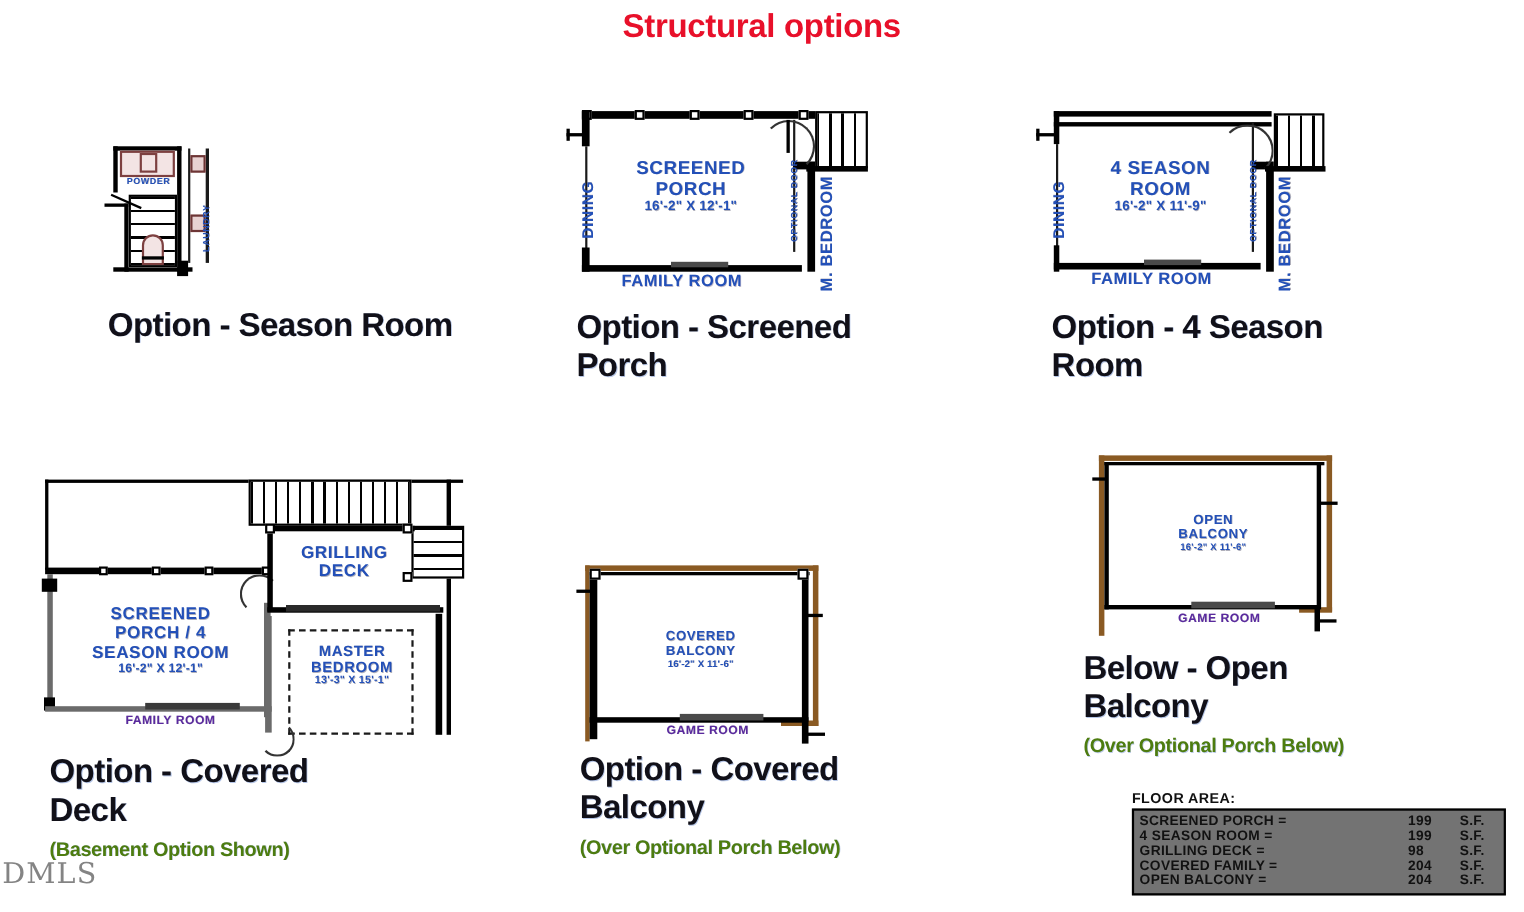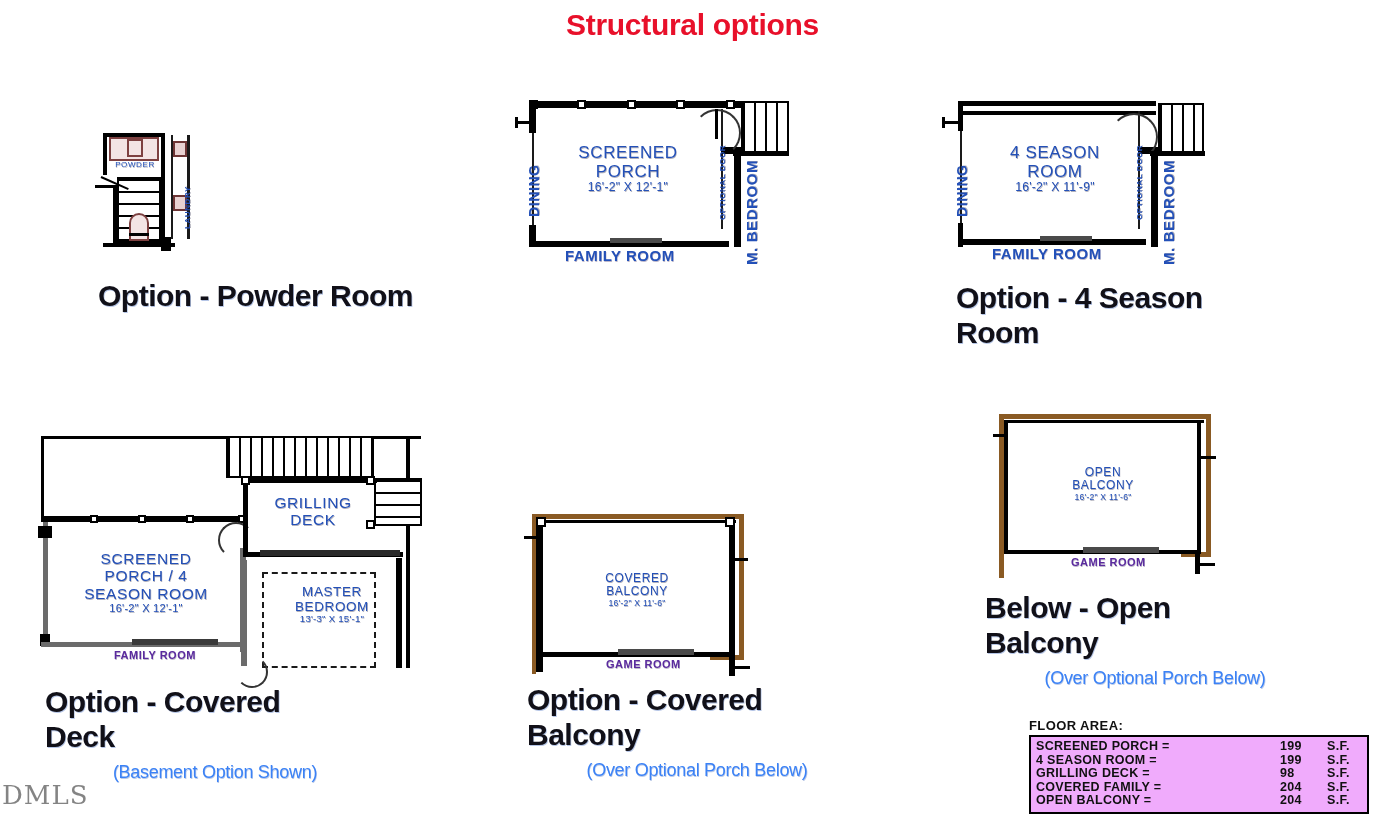--- a/index.html
+++ b/index.html
@@ -29,42 +29,41 @@
     font-family:"Liberation Sans", sans-serif;
     font-weight:bold;
     color:#111018;
     font-size:30px;
     line-height:35px;
     letter-spacing:-0.5px;
     text-shadow:0.7px 0.7px 0 rgba(120,150,210,.55);
   }
   .subcaption{
     font-family:"Liberation Sans", sans-serif;
-    font-weight:normal;
-    color:#3b82f6;
+    font-weight:bold;
+    color:#4d7c0f;
     font-size:18px;
     line-height:22px;
     letter-spacing:-0.3px;
     margin-top:2px;
     text-shadow:0.6px 0.6px 0 rgba(120,150,210,.5);
-    text-align:center;
   }
 
   
   .plan{position:relative;}
   .wall{position:absolute;background:#000;}
   .thinwall{position:absolute;background:#1a1a1a;}
   .brownwall{position:absolute;background:#8a5a23;}
   .post{position:absolute;background:#fff;border:2px solid #000;box-sizing:border-box;}
   .dash{position:absolute;border:2px dashed #1a1a1a;box-sizing:border-box;}
   .roomlbl{
     position:absolute;
     color:#2350b8;
     font-family:"Liberation Sans", sans-serif;
-    font-weight:normal;
+    font-weight:bold;
     text-align:center;
     letter-spacing:0.6px;
     line-height:1.12;
     text-shadow:0.6px 0.6px 0 rgba(30,30,60,.35);
     white-space:nowrap;
   }
   .roomlbl .dim{display:block;font-size:.72em;letter-spacing:0.2px;}
   .vlbl{
     position:absolute;
     color:#2350b8;
@@ -96,21 +95,21 @@
   .fixture-dark{position:absolute;border:2px solid #6d3535;box-sizing:border-box;background:#e8d2d2;}
 
   
   #floor-area{position:absolute;left:1029px;top:718px;width:340px;}
   #floor-area .fa-title{
     font-family:"Liberation Sans", sans-serif;
     font-weight:bold;font-size:13px;color:#111;letter-spacing:0.4px;
     margin-bottom:2px;
   }
   #floor-area .fa-box{
-    border:2px solid #000;padding:3px 6px 4px 5px;background:#f0abfc;
+    border:2px solid #000;padding:3px 6px 4px 5px;background:#737373;
   }
   #floor-area table{border-collapse:collapse;width:100%;}
   #floor-area td{
     font-family:"Liberation Sans", sans-serif;
     font-weight:bold;font-size:12.5px;color:#111;letter-spacing:0.3px;
     padding:0;line-height:13.6px;white-space:nowrap;
   }
   #floor-area td.val{padding-right:4px;}
   #floor-area td.unit{text-align:left;width:34px;}
 
@@ -147,21 +146,21 @@
       <div class="fixture" style="left:14px;top:4px;width:50px;height:24px;"></div>
       <div class="fixture" style="left:32px;top:6px;width:16px;height:18px;"></div>
       <div class="roomlbl" style="left:14px;top:28px;width:52px;font-size:8px;">POWDER</div>
 
       <div class="hatch-h" style="left:22px;top:44px;width:44px;height:66px;"></div>
       <div class="fixture" style="left:34px;top:80px;width:20px;height:28px;border-radius:10px 10px 0 0;"></div>
       <div class="wall" style="left:34px;top:100px;width:20px;height:3px;"></div>
 
       <div class="wall" style="left:6px;top:43px;width:30px;height:2px;transform:rotate(24deg);transform-origin:left center;"></div>
     </div>
-    <div class="caption" style="position:absolute;left:3px;top:145px;width:420px;">Option - Powder Room</div>
+    <div class="caption" style="position:absolute;left:3px;top:145px;width:420px;">Option - Season Room</div>
   </div>
 
   <div class="option" style="left:515px;top:95px;">
     <div class="plan" style="width:275px;height:170px;">
 
       <div class="wall" style="left:14px;top:6px;width:212px;height:7px;"></div>
       <div class="post" style="left:14px;top:5px;width:9px;height:9px;"></div>
       <div class="post" style="left:62px;top:5px;width:9px;height:9px;"></div>
       <div class="post" style="left:112px;top:5px;width:9px;height:9px;"></div>
       <div class="post" style="left:161px;top:5px;width:9px;height:9px;"></div>
@@ -189,20 +188,21 @@
       <div class="wall" style="left:14px;top:146px;width:200px;height:6px;"></div>
       <div class="wall" style="left:95px;top:143px;width:52px;height:5px;background:#4a4a4a;"></div>
       <div class="purplelbl" style="left:50px;top:152px;font-size:15px;color:#2350b8;">FAMILY ROOM</div>
 
       <div class="roomlbl" style="left:48px;top:48px;width:130px;font-size:17px;">
         <span>SCREENED</span><br>
         <span>PORCH</span>
         <span class="dim">16'-2" X 12'-1"</span>
       </div>
     </div>
+    <div class="caption" style="position:absolute;left:9px;top:185px;width:310px;">Option - Screened Porch</div>
   </div>
 
   <div class="option" style="left:930px;top:95px;">
     <div class="plan" style="width:275px;height:170px;">
       <div class="wall" style="left:28px;top:6px;width:198px;height:5px;"></div>
       <div class="wall" style="left:28px;top:16px;width:198px;height:4px;"></div>
       <div class="wall" style="left:28px;top:6px;width:5px;height:30px;"></div>
       <div class="thinwall" style="left:30px;top:36px;width:2px;height:96px;"></div>
       <div class="wall" style="left:28px;top:128px;width:5px;height:24px;"></div>
       <div class="wall" style="left:12px;top:26px;width:20px;height:3px;"></div>
@@ -272,21 +272,21 @@
       <div class="post" style="left:328px;top:48px;width:9px;height:9px;"></div>
       <div class="post" style="left:328px;top:92px;width:9px;height:9px;"></div>
       <div class="wall" style="left:205px;top:124px;width:160px;height:5px;"></div>
       <div class="wall" style="left:222px;top:122px;width:140px;height:6px;background:#2a2a2a;"></div>
       <div class="roomlbl" style="left:214px;top:66px;width:122px;font-size:15.5px;">
         <span>GRILLING</span><br>
         <span>DECK</span>
       </div>
 
       <div class="dash" style="left:224px;top:144px;width:114px;height:96px;"></div>
-      <div class="roomlbl" style="left:244px;top:156px;width:100px;font-size:13.5px;">
+      <div class="roomlbl" style="left:232px;top:156px;width:100px;font-size:13.5px;">
         <span>MASTER</span><br>
         <span>BEDROOM</span>
         <span class="dim">13'-3" X 15'-1"</span>
       </div>
       <div class="wall" style="left:203px;top:132px;width:6px;height:106px;background:#6b6b6b;"></div>
       <div class="arc" style="left:198px;top:228px;width:28px;height:28px;transform:rotate(-90deg);"></div>
       <div class="wall" style="left:358px;top:130px;width:6px;height:110px;"></div>
     </div>
     <div class="caption" style="position:absolute;left:7px;top:256px;width:300px;">Option - Covered Deck</div>
     <div class="subcaption" style="position:absolute;left:7px;top:331px;width:340px;">(Basement Option Shown)</div>

